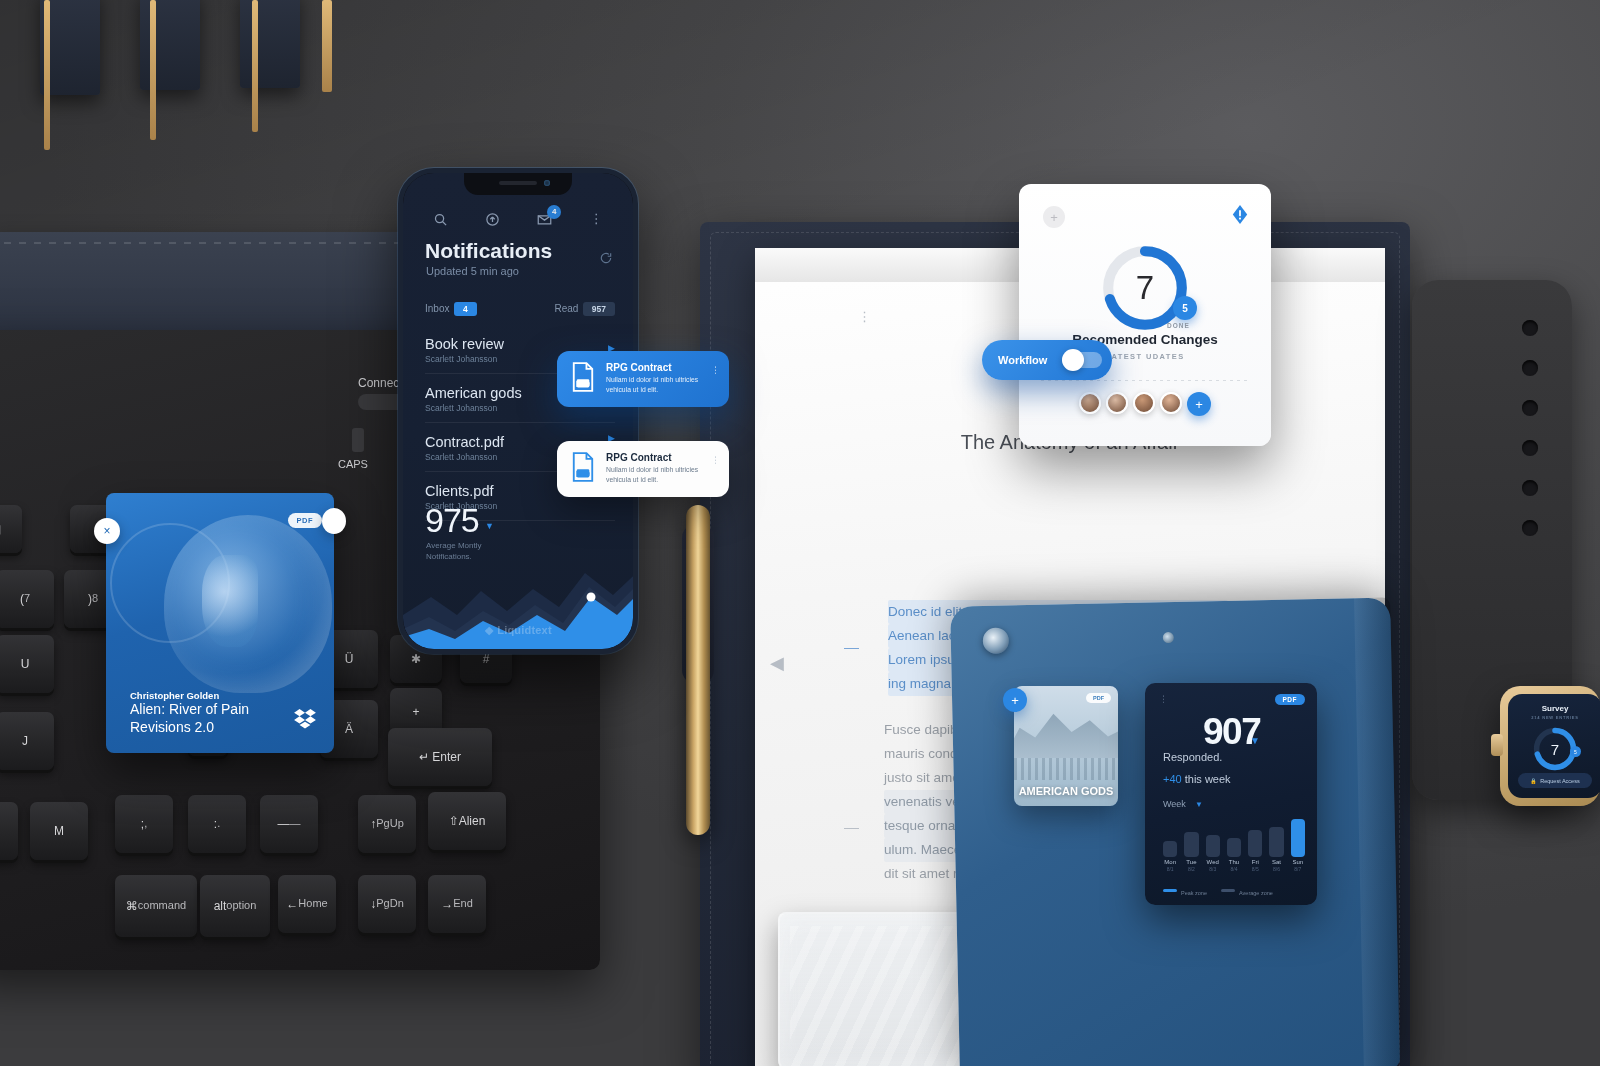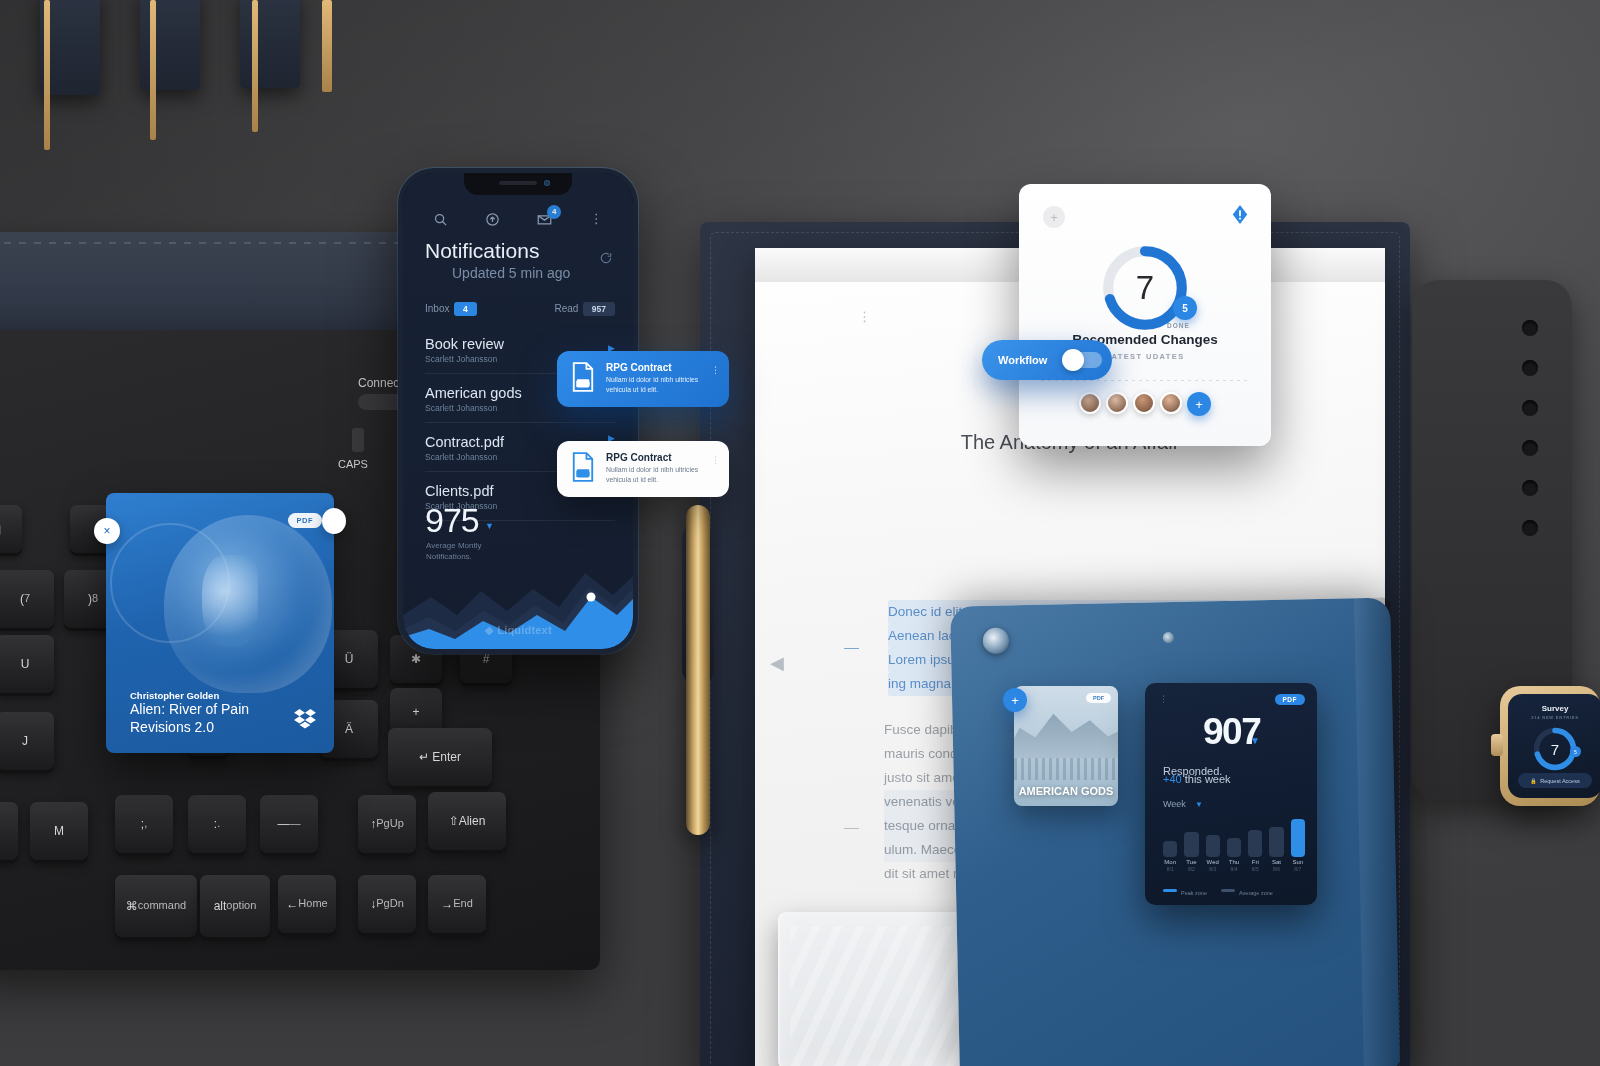--- a/index.html
+++ b/index.html
@@ -135,22 +135,22 @@
   .notch-cam{ position:absolute; right:22px; top:7px; width:6px;height:6px;border-radius:50%;
     background:#1c3046; box-shadow: inset 0 0 2px #3f7fb5;}
   .ph-top{ position:absolute; left:0; right:0; top:32px; height:28px;
     display:flex; align-items:center; justify-content:space-around; padding:0 12px; }
   .ph-ico{ color:#96a6bd; opacity:.9; position:relative; display:flex; }
   .badge-dot{
     position:absolute; right:-8px; top:-7px; min-width:14px; height:14px; border-radius:50%;
     background:#2b87e3; color:#fff; font-size:8px; font-weight:bold;
     display:flex; align-items:center; justify-content:center; padding:0 3px;
   }
-  .ph-title{ position:absolute; left:22px; top:66px; color:#e8eef6; font-size:21px; font-weight:400;}
-  .ph-sub{ position:absolute; left:23px; top:92px; color:#7b8da6; font-size:14px;margin-left:26px;}
+  .ph-title{ position:absolute; left:22px; top:66px; color:#e8eef6; font-size:21px; font-weight:700;}
+  .ph-sub{ position:absolute; left:23px; top:92px; color:#7b8da6; font-size:11px;}
   .ph-tabs{ position:absolute; left:22px; right:18px; top:126px; height:16px;
     display:flex; align-items:center; justify-content:space-between; }
   .tab-lab{ color:#8193ab; font-size:10px; }
   .pill{ display:inline-block; padding:2px 9px; border-radius:3px; font-size:8.5px; font-weight:bold; color:#fff;}
   .pill-blue{ background:#2b87e3; }
   .ph-list{ position:absolute; left:22px; right:18px; top:152px; }
   .ph-item{ padding:11px 0 9px; border-bottom:1px solid rgba(255,255,255,.07); position:relative;}
   .ph-item-t{ color:#dde6f1; font-size:14.5px; font-weight:300;}
   .ph-item-s{ color:#6f melhorar; font-size:8.5px; margin-top:2px;}
   .ph-arrow{ position:absolute; right:0; top:18px; color:#2b87e3; font-size:9px;}
@@ -317,21 +317,21 @@
     border-radius:10px;
     box-shadow: 0 16px 38px rgba(0,0,0,.5);
   }
   .st-dots{ position:absolute; left:14px; top:11px; color:#5f7characters; font-size:9px;}
   .st-tag{
     position:absolute; right:12px; top:11px; padding:2px 8px; border-radius:9px;
     background:#2b87e3; color:#fff; font-size:6.5px; font-weight:bold; letter-spacing:.5px;
   }
   .st-num{ position:absolute; left:26px; top:28px; color:#f2f7fc; font-size:37px; font-weight:700; letter-spacing:-1.5px;margin-left:32px;}
   .st-caret{ position:absolute; left:105px; top:52px; color:#2b87e3; font-size:10px;}
-  .st-l1{ position:absolute; left:18px; top:82px; color:#c2cede; font-size:11px;}
+  .st-l1{ position:absolute; left:18px; top:68px; color:#c2cede; font-size:11px;}
   .st-l2{ position:absolute; left:18px; top:90px; font-size:11px; color:#c2cede;}
   .st-l2 b{ color:#2f8fe8; font-weight:400;}
   .st-week{ position:absolute; left:18px; top:116px; color:#8fa0b6; font-size:9px;}
   .st-weekcaret{ position:absolute; left:50px; top:117px; color:#2b87e3; font-size:8px;}
   .st-bars{ position:absolute; left:18px; right:12px; top:136px; height:38px; display:flex; align-items:flex-end; gap:7px;}
   .st-bar{ flex:1; border-radius:4px; background:#2b3a53;}
   .st-bar.hot{ background:#2f8fe8;}
   .st-xlabels{ position:absolute; left:18px; right:12px; top:176px; display:flex; gap:7px;}
   .st-xlabels div{ flex:1; text-align:center;}
   .st-xd{ color:#b3c1d3; font-size:6px;}

